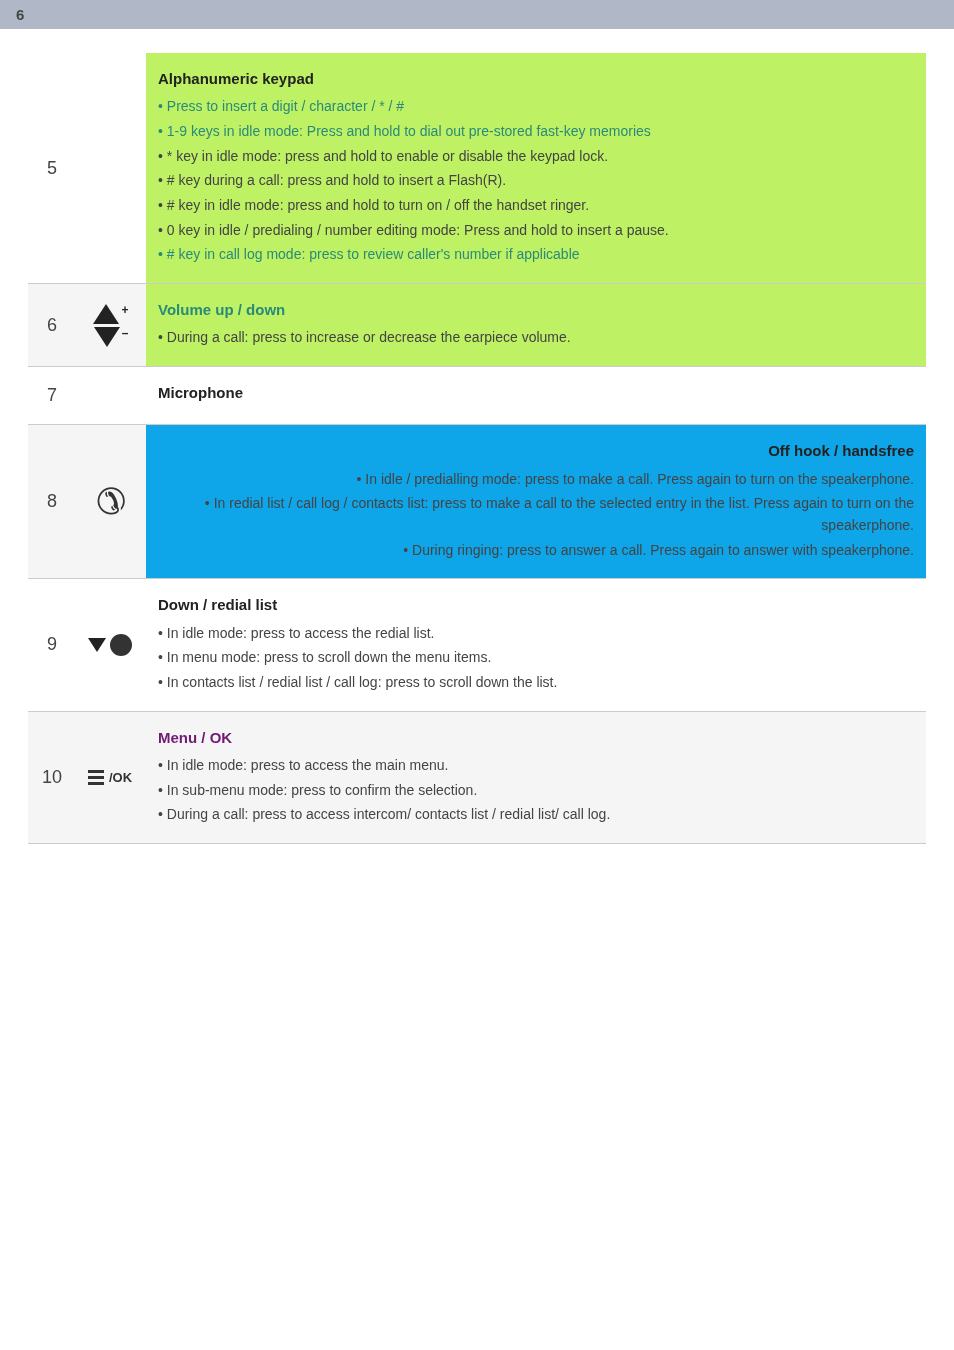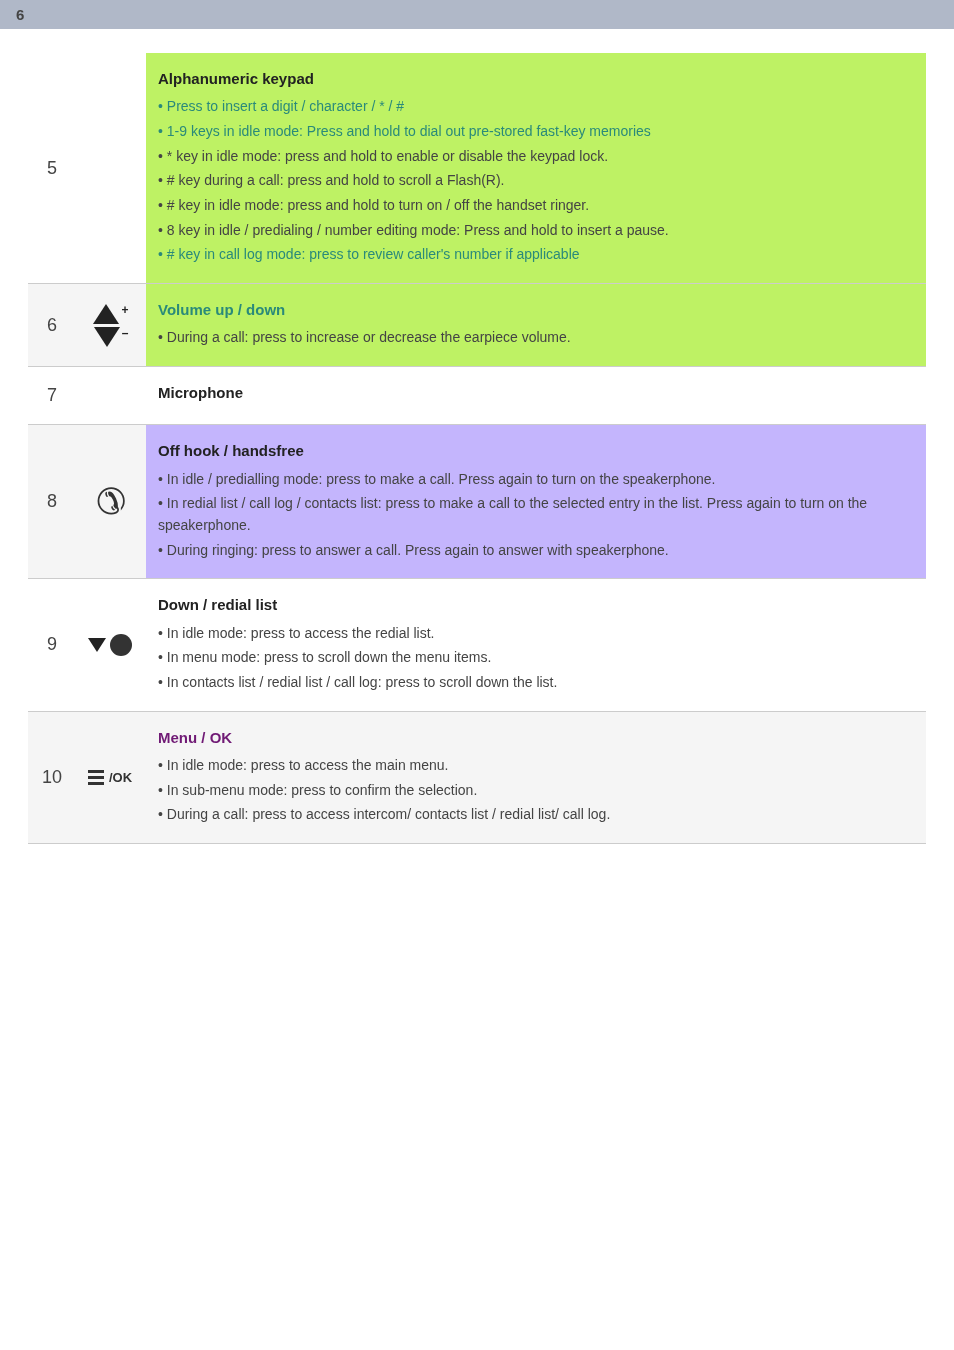--- a/index.html
+++ b/index.html
@@ -198,23 +198,23 @@
     <tbody id="table-body">
     <tr class="row-5">
           <td class="num-cell" style="background: rgb(255, 255, 255);">5</td>
           <td class="icon-cell" style="background: rgb(255, 255, 255);"></td>
           <td class="content-cell" style="background: #bef264;">
             <div class="section-title" style="color:#222;">Alphanumeric keypad</div>
             <ul class="bullet-list">
               <li style="color:#2a8a7a;">Press to insert a digit / character / * / #</li>
               <li style="color:#2a8a7a;">1-9 keys in idle mode: Press and hold to dial out pre-stored fast-key memories</li>
               <li style="color:#444;">* key in idle mode: press and hold to enable or disable the keypad lock.</li>
-              <li style="color:#444;"># key during a call: press and hold to scroll a Flash(R).</li>
+              <li style="color:#444;"># key during a call: press and hold to insert a Flash(R).</li>
               <li style="color:#444;"># key in idle mode: press and hold to turn on / off the handset ringer.</li>
-              <li style="color:#444;">8 key in idle / predialing / number editing mode: Press and hold to insert a pause.</li>
+              <li style="color:#444;">0 key in idle / predialing / number editing mode: Press and hold to insert a pause.</li>
               <li style="color:#2a8a7a;"># key in call log mode: press to review caller's number if applicable</li>
             </ul>
           </td>
         </tr>
         <tr class="row-6">
           <td class="num-cell" style="background: rgb(245, 245, 245);">6</td>
           <td class="icon-cell" style="background: rgb(245, 245, 245);">
             <div class="vol-icon-wrap">
       <div class="tri-up-wrap">
         <div class="tri-up"></div>
@@ -236,21 +236,21 @@
         <tr class="row-7">
           <td class="num-cell" style="background: rgb(255, 255, 255);">7</td>
           <td class="icon-cell" style="background: rgb(255, 255, 255);"></td>
           <td class="content-cell" style="background: rgb(255, 255, 255);">
             <div class="section-title" style="color:#222;">Microphone</div>
           </td>
         </tr>
         <tr class="row-8">
           <td class="num-cell" style="background: rgb(245, 245, 245);">8</td>
           <td class="icon-cell" style="background: rgb(245, 245, 245);"><div class="phone-icon" style="font-size:36px; transform:scaleX(-1); display:inline-block;">✆</div></td>
-          <td class="content-cell" style="background: #c4b5fd;">
+          <td class="content-cell" style="background: #0ea5e9; text-align: right;">
             <div class="section-title" style="color:#222;">Off hook / handsfree</div>
             <ul class="bullet-list">
               <li style="color:#444;">In idle / predialling mode: press to make a call. Press again to turn on the speakerphone.</li>
               <li style="color:#444;">In redial list / call log / contacts list: press to make a call to the selected entry in the list. Press again to turn on the speakerphone.</li>
               <li style="color:#444;">During ringing: press to answer a call. Press again to answer with speakerphone.</li>
             </ul>
           </td>
         </tr>
         <tr class="row-9">
           <td class="num-cell" style="background: rgb(255, 255, 255);">9</td>

